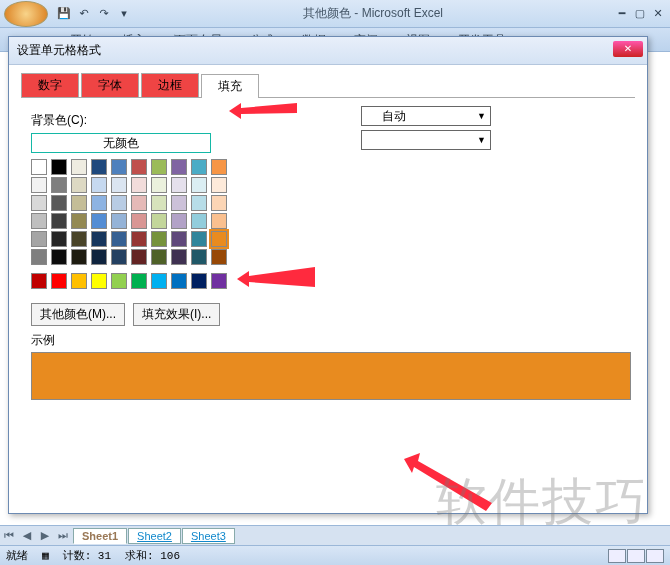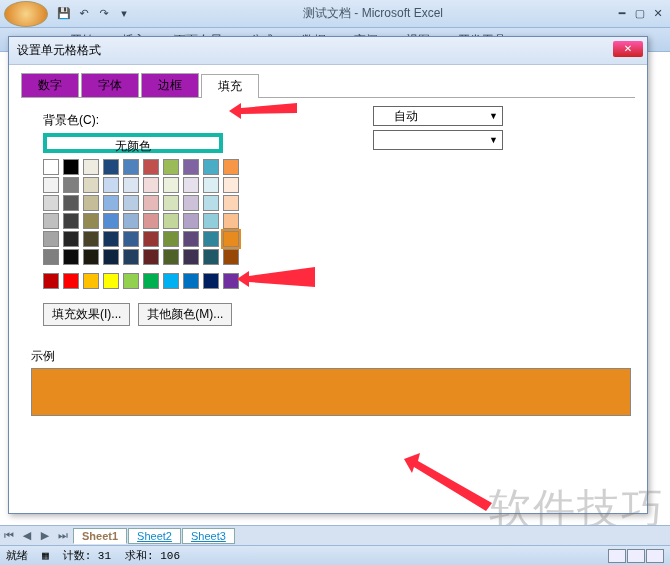--- a/index.html
+++ b/index.html
@@ -19,82 +19,82 @@
 
 
 .dialog { position: absolute; left: 8px; top: 36px; width: 640px; height: 478px; background: #fff; border: 1px solid #6c8ab2; box-shadow: 2px 2px 6px rgba(0,0,0,.3); display: flex; flex-direction: column; }
 .dlg-title { height: 28px; background: linear-gradient(#e8effa,#d5e3f4); border-bottom: 1px solid #b4c6dd; display: flex; align-items: center; padding: 0 8px; font-size: 12px; position: relative; }
 .dlg-close { position: absolute; right: 4px; top: 4px; width: 30px; height: 16px; background: linear-gradient(#f5a,#c22); color: #fff; font-size: 10px; text-align: center; border-radius: 2px; line-height: 16px; }
 
 .dlg-body { flex: 1; padding: 8px 12px 10px; position: relative; }
 
 
 .tabs { display: flex; border-bottom: 1px solid #aaa; }
-.tab { border: 1px solid #aaa; border-bottom: none; padding: 3px 16px; font-size: 12px; margin-right: 2px; background: #a21caf; }
+.tab { border: 1px solid #aaa; border-bottom: none; padding: 3px 16px; font-size: 12px; margin-right: 2px; background: #ef4444; }
 .tab.active { background: #fff; position: relative; top: 1px; }
 
 .panel { padding: 14px 10px 8px; }
 
 .row { display: flex; }
-.col-left { width: 300px; margin-left: 12px; }
+.col-left { width: 300px; }
 .col-right { flex: 1; padding-left: 30px; }
 
 .label { font-size: 12px; margin-bottom: 4px; }
 
-.nocolor { width: 180px; height: 20px; border: 4px solid #14b8a6; text-align: center; font-size: 12px; line-height: 18px; margin-bottom: 6px; }
+.nocolor { width: 180px; height: 20px; border: 1px solid #14b8a6; text-align: center; font-size: 12px; line-height: 18px; margin-bottom: 6px; }
 
 .swatches { display: grid; grid-template-columns: repeat(10, 18px); gap: 2px; margin-bottom: 8px; }
 .sw { width: 16px; height: 16px; border: 1px solid #888; }
 .sw.selected { outline: 2px solid #e88b1f; outline-offset: 0; }
 
 .std-swatches { display: grid; grid-template-columns: repeat(10, 18px); gap: 2px; margin-top: 8px; }
 
 .btns-row { display: flex; gap: 8px; margin-top: 14px; }
 .btn { font-size: 12px; padding: 2px 8px; border: 1px solid #888; background: #f4f4f4; }
 
 .select-row { display: flex; align-items: center; margin-bottom: 10px; }
 .select-label { font-size: 12px; width: 88px; }
 .select { border: 1px solid #666; height: 20px; width: 130px; font-size: 12px; padding-left: 20px; line-height: 18px; display: flex; justify-content: space-between; align-items: center; padding-right: 4px; }
 .select .arrow { font-size: 9px; }
 
-.sample-label { font-size: 12px; margin-top: 22px; }
+.sample-label { font-size: 12px; margin-top: 6px; }
 .sample-box { width: 600px; height: 48px; border: 1px solid #888; margin-top: 3px; background: #e88b1f; }
 
 .clear-btn { position: absolute; right: 18px; bottom: 18px; font-size: 12px; padding: 2px 14px; border: 1px solid #888; background: #f4f4f4; }
 
 
 .arrow-ann { position: absolute; pointer-events: none; }
 
 
 .sheet-tabs { position: absolute; left: 0; bottom: 20px; width: 670px; height: 20px; background: #d6e2f1; display: flex; align-items: center; font-size: 11px; border-top: 1px solid #9bb7d8; }
 .nav-arrows { display: flex; }
 .nav-ar { width: 18px; text-align: center; color: #567; }
 .sheet { padding: 1px 8px; border: 1px solid #8aa; background: #fff; margin-left: 1px; }
 .sheet.active { background: #fff; border-bottom-color: #fff; font-weight: bold; color: #975; }
 .sheet.inactive { color: #18c; text-decoration: underline; }
 
 .status { position: absolute; left: 0; bottom: 0; width: 670px; height: 20px; background: linear-gradient(#d9e6f6,#c3d7ee); display: flex; align-items: center; font-size: 11px; padding: 0 6px; border-top: 1px solid #9bb7d8; }
 .status span { margin-right: 14px; font-family: Liberation Mono, monospace; }
 .status .views { margin-left: auto; display: flex; gap: 1px; }
 .status .vw { width: 18px; height: 14px; border: 1px solid #789; background: #eef; }
 
-.watermark { position: absolute; right: 5px; bottom: 28px; font-size: 42px; color: rgba(120,120,120,.35); font-family: Liberation Serif, serif; letter-spacing: 2px; }
+.watermark { position: absolute; right: 22px; bottom: 28px; font-size: 51px; color: rgba(120,120,120,.35); font-family: Liberation Serif, serif; letter-spacing: 2px; }
 </style>
 </head>
 <body>
 
 <div class="titlebar">
   <div class="office-btn"></div>
   <div class="qat">
     <span class="qat-icon">💾</span>
     <span class="qat-icon">↶</span>
     <span class="qat-icon">↷</span>
     <span class="qat-icon">▾</span>
   </div>
-  <div class="title-text">测试文档 - Microsoft Excel</div>
+  <div class="title-text">其他颜色 - Microsoft Excel</div>
   <div class="winbtns">
     <span class="qat-icon">━</span>
     <span class="qat-icon">▢</span>
     <span class="qat-icon">✕</span>
   </div>
 </div>
 
 <div class="ribbon">
   <div class="ribbon-tab">开始</div>
   <div class="ribbon-tab">插入</div>
@@ -192,22 +192,22 @@
               <div class="sw" style="background: rgb(255, 192, 0);"></div>
               <div class="sw" style="background: rgb(255, 255, 0);"></div>
               <div class="sw" style="background: rgb(146, 208, 80);"></div>
               <div class="sw" style="background: rgb(0, 176, 80);"></div>
               <div class="sw" style="background: rgb(0, 176, 240);"></div>
               <div class="sw" style="background: rgb(0, 112, 192);"></div>
               <div class="sw" style="background: rgb(0, 32, 96);"></div>
               <div class="sw" style="background: rgb(112, 48, 160);"></div>
             </div>
           <div class="btns-row">
+            <button class="btn">其他颜色(M)...</button>
             <button class="btn">填充效果(I)...</button>
-            <button class="btn">其他颜色(M)...</button>
           </div>
         </div>
         <div class="col-right">
           <div class="select" style="margin:-6px 0 10px 0;">
             <span>自动</span>
             <span class="arrow">▼</span>
           </div>
           <div class="select" style="margin-top:-6px;">
             <span></span>
             <span class="arrow">▼</span>

